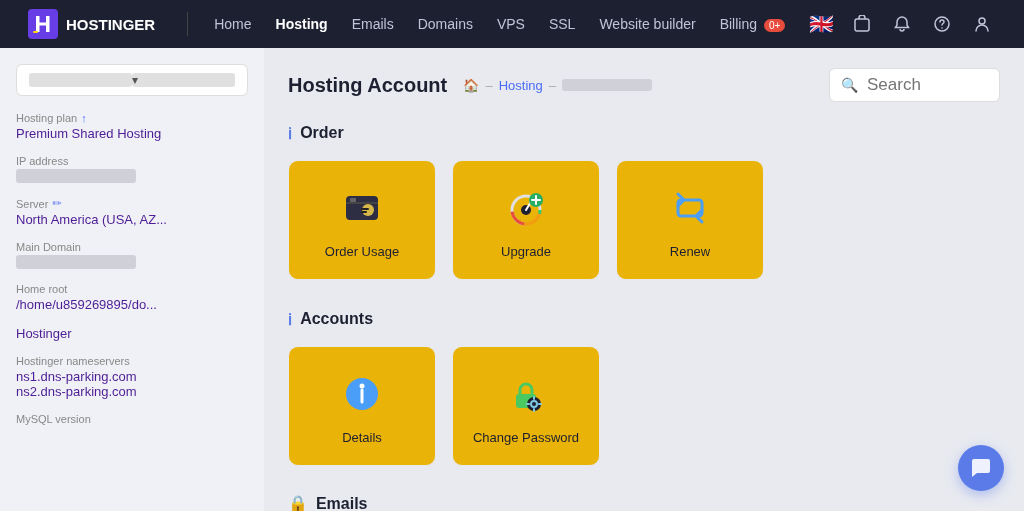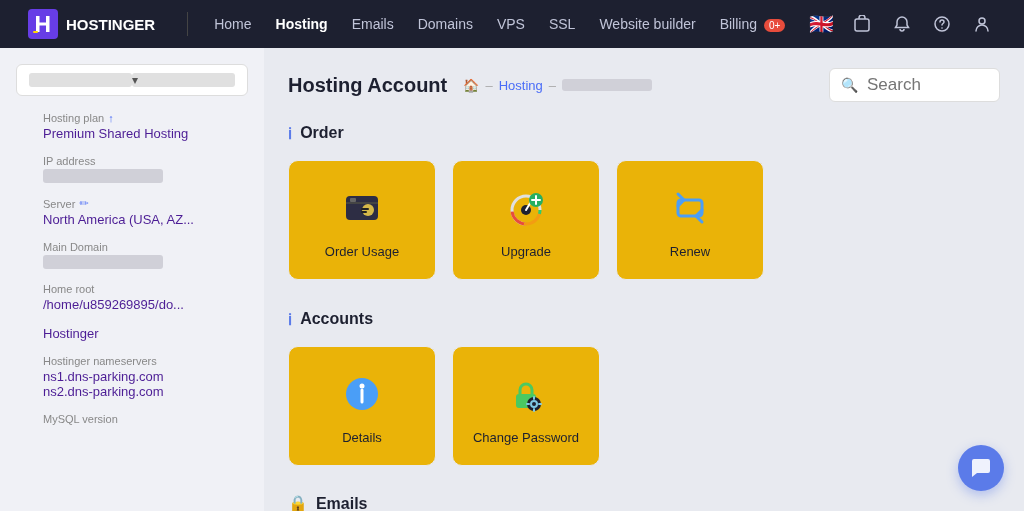--- a/index.html
+++ b/index.html
@@ -104,21 +104,21 @@
       flex: 1;
       font-size: 13px;
       color: #888;
       background: #e0e0e0;
       border-radius: 3px;
       height: 14px;
       display: block;
     }
     .sidebar-dropdown .chevron { color: #555; font-size: 12px; }
 
-    .sidebar-field { margin-bottom: 14px; margin-left: 27px; }
+    .sidebar-field { margin-bottom: 14px; }
     .sidebar-label {
       font-size: 11px;
       color: #888;
       margin-bottom: 2px;
       display: flex;
       align-items: center;
       gap: 4px;
     }
     .sidebar-label .edit-icon { color: #4a6cf7; font-size: 11px; cursor: pointer; }
     .sidebar-label .upgrade-icon { color: #4a6cf7; font-size: 11px; cursor: pointer; }

